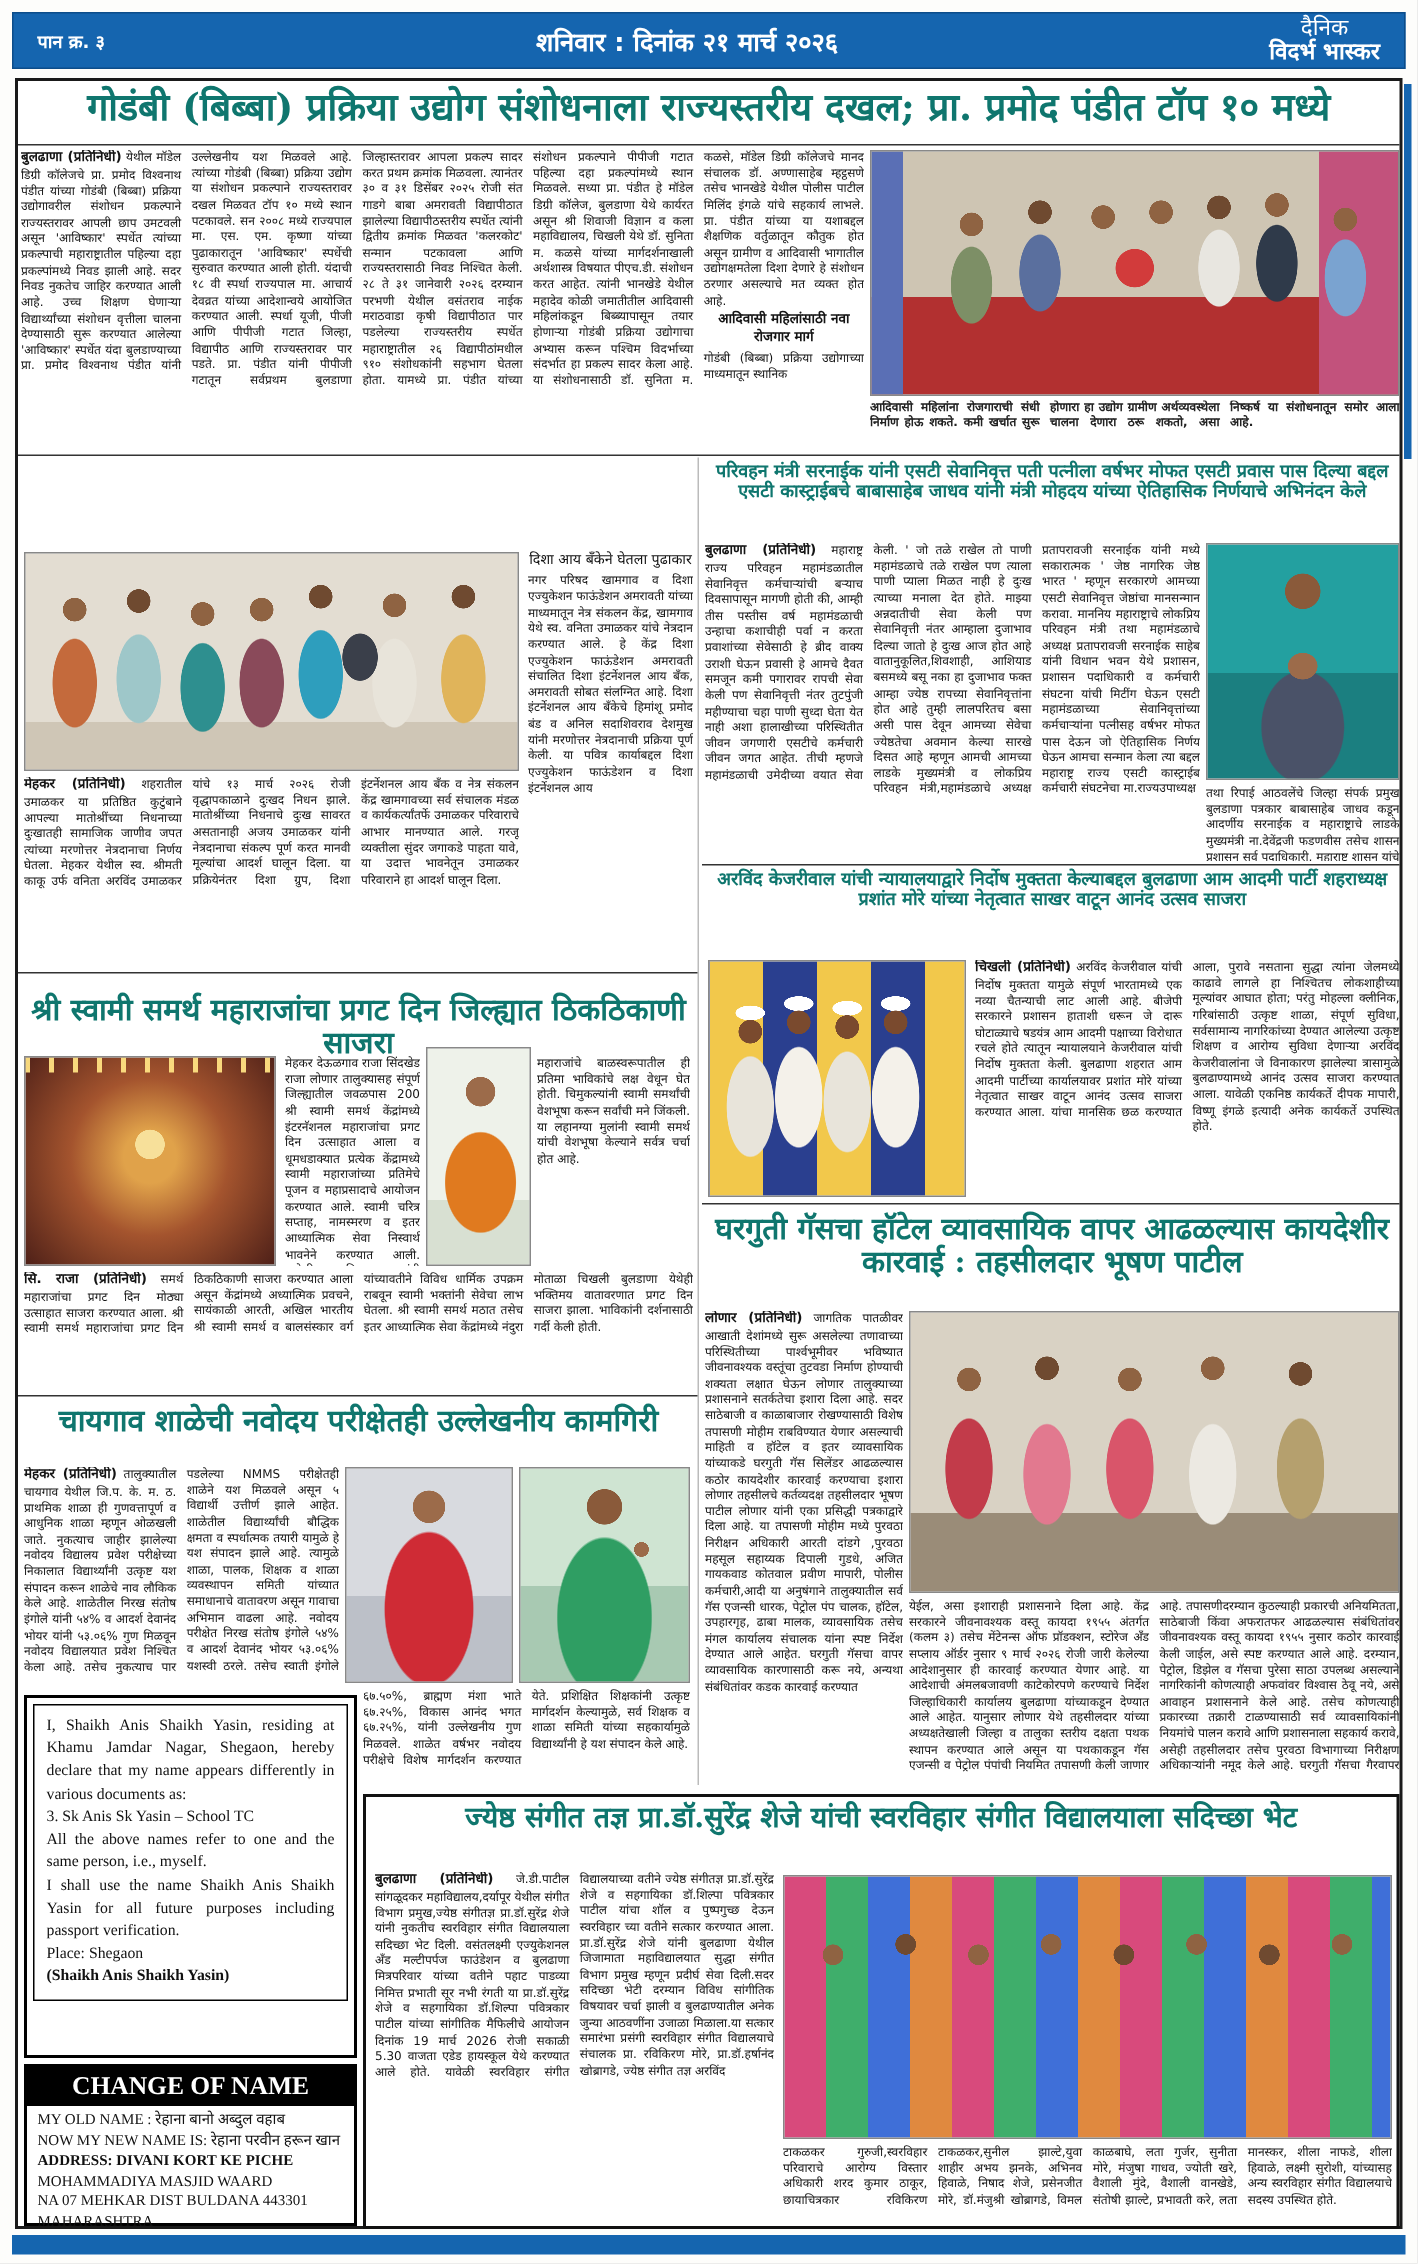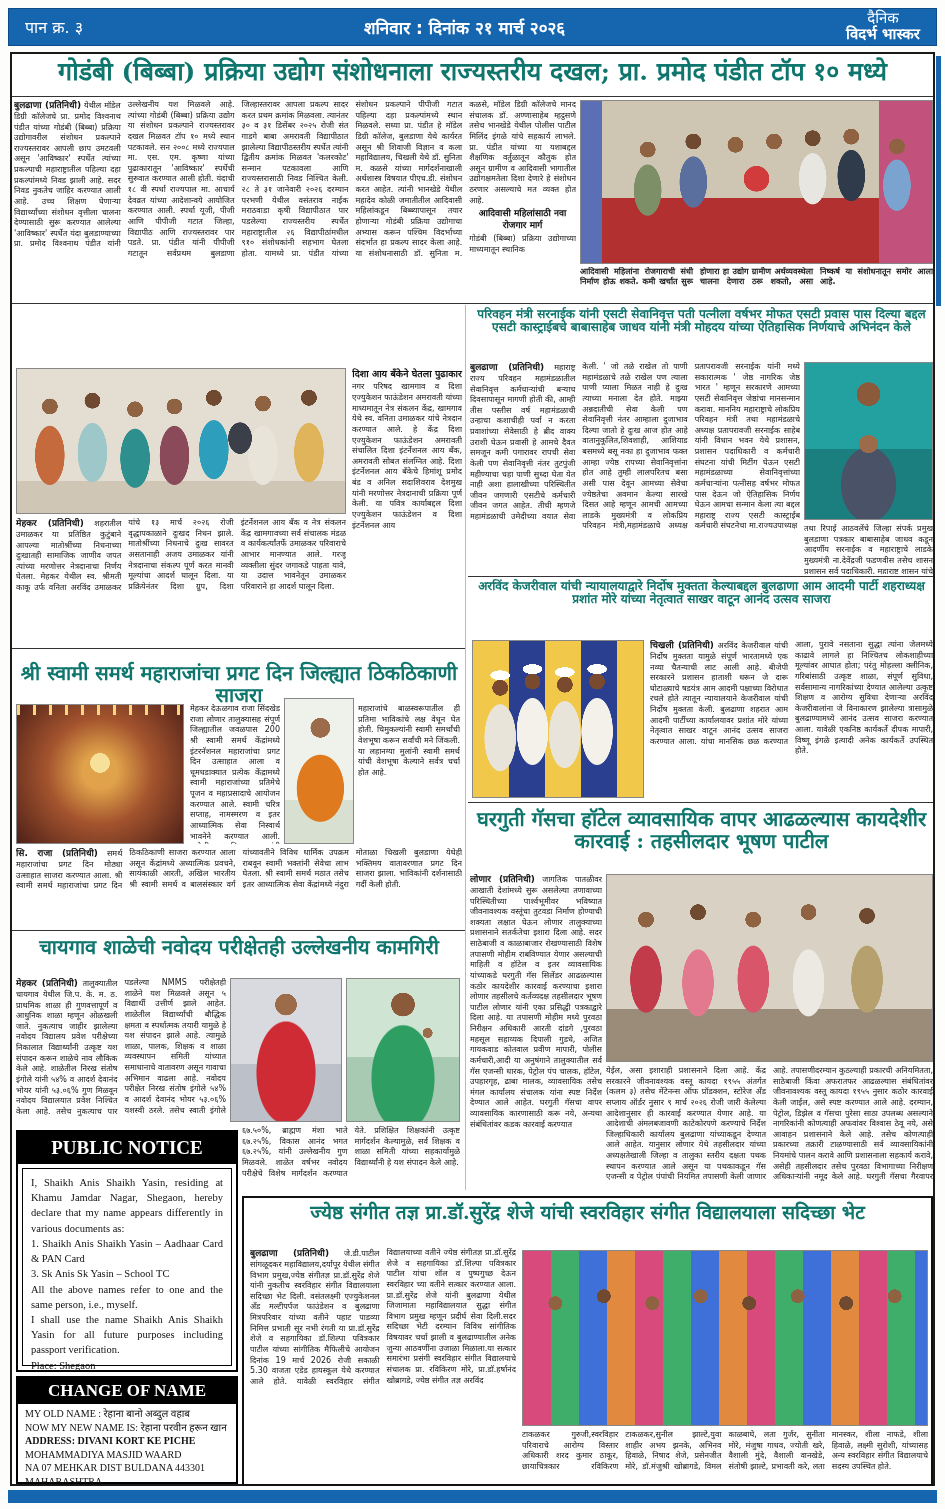--- a/index.html
+++ b/index.html
@@ -1,20 +1,20 @@
 <!DOCTYPE html>
 <html><head>
 <meta charset="utf-8">
 <style>
 *{margin:0;padding:0;box-sizing:border-box}
 html,body{background:#ddd}
 #page{position:relative;width:945px;height:1509px;background:#fdfdfb;margin:0 auto;overflow:hidden;font-family:"DejaVu Sans",sans-serif;color:#111}
 .abs{position:absolute}
 .masthead{display:flex;align-items:center;justify-content:space-between;padding:0 16px;color:#fff;border:1px solid #0c4d8a}
-.masthead .pageno{font-size:16px;font-weight:normal}
+.masthead .pageno{font-size:12px;font-weight:bold}
 .masthead .dateline{font-size:17px;font-weight:bold}
 .brandbox{text-align:center;line-height:1.05}
 .brand-small{font-size:15px;display:block}
 .brand-big{font-size:15px;font-weight:bold;display:block}
 .content-frame{border:2px solid #1a1a1a;background:#fff}
 .headline{font-family:"DejaVu Serif",serif;font-weight:bold;text-align:center;line-height:1.12;color:#0f766e}
 .h-xl{font-size:25px}
 .h-lg{font-size:20px}
 .h-md{font-size:12px}
 .body-text{font-size:8px;line-height:1.33;text-align:justify;color:#141414;overflow:hidden}
@@ -153,21 +153,21 @@
     <b class="subhead-inline">आदिवासी महिलांसाठी नवा रोजगार मार्ग</b>
     <span>गोडंबी (बिब्बा) प्रक्रिया उद्योगाच्या माध्यमातून स्थानिक</span>
   </div>
   <div class="abs photo ph-office" style="left:580px;top:100px;width:353px;height:164px"></div>
   <div class="abs caption cols3" style="left:580px;top:267px;width:353px;height:34px">आदिवासी महिलांना रोजगाराची संधी निर्माण होऊ शकते. कमी खर्चात सुरू होणारा हा उद्योग ग्रामीण अर्थव्यवस्थेला चालना देणारा ठरू शकतो, असा निष्कर्ष या संशोधनातून समोर आला आहे.</div>
   <div class="abs hrule" style="left:12px;top:303px;width:921px"></div>
   <div class="abs vrule" style="left:465px;top:305px;height:885px"></div>
 
   <div class="abs photo ph-group" style="left:16px;top:368px;width:330px;height:146px"></div>
   <div class="abs" style="left:352px;top:368px;width:110px;height:272px">
-    <div style="font-weight:bold;font-size:9.5px;text-align:center;line-height:1.2">दिशा आय बँकेने घेतला पुढाकार</div>
+    <div style="font-weight:normal;font-size:9.5px;text-align:center;line-height:1.2">दिशा आय बँकेने घेतला पुढाकार</div>
     <div class="body-text" style="height:248px;margin-top:3px">नगर परिषद खामगाव व दिशा एज्युकेशन फाऊंडेशन अमरावती यांच्या माध्यमातून नेत्र संकलन केंद्र, खामगाव येथे स्व. वनिता उमाळकर यांचे नेत्रदान करण्यात आले. हे केंद्र दिशा एज्युकेशन फाऊंडेशन अमरावती संचालित दिशा इंटर्नेशनल आय बँक, अमरावती सोबत संलग्नित आहे. दिशा इंटर्नेशनल आय बँकेचे हिमांशू प्रमोद बंड व अनिल सदाशिवराव देशमुख यांनी मरणोत्तर नेत्रदानाची प्रक्रिया पूर्ण केली. या पवित्र कार्याबद्दल दिशा एज्युकेशन फाऊंडेशन व दिशा इंटर्नेशनल आय</div>
   </div>
   <div class="abs body-text cols3" style="left:16px;top:518px;width:330px;height:124px">
     <b class="byline">मेहकर (प्रतिनिधी)</b>
     <span>शहरातील उमाळकर या प्रतिष्ठित कुटुंबाने आपल्या मातोश्रींच्या निधनाच्या दुःखातही सामाजिक जाणीव जपत त्यांच्या मरणोत्तर नेत्रदानाचा निर्णय घेतला. मेहकर येथील स्व. श्रीमती काकू उर्फ वनिता अरविंद उमाळकर यांचे १३ मार्च २०२६ रोजी वृद्धापकाळाने दुःखद निधन झाले. मातोश्रींच्या निधनाचे दुःख सावरत असतानाही अजय उमाळकर यांनी नेत्रदानाचा संकल्प पूर्ण करत मानवी मूल्यांचा आदर्श घालून दिला. या प्रक्रियेनंतर दिशा ग्रुप, दिशा इंटर्नेशनल आय बँक व नेत्र संकलन केंद्र खामगावच्या सर्व संचालक मंडळ व कार्यकर्त्यांतर्फे उमाळकर परिवाराचे आभार मानण्यात आले. गरजू व्यक्तीला सुंदर जगाकडे पाहता यावे, या उदात्त भावनेतून उमाळकर परिवाराने हा आदर्श घालून दिला.</span>
   </div>
 
   <div class="abs headline h-md" style="left:470px;top:308px;width:463px;height:50px">परिवहन मंत्री सरनाईक यांनी एसटी सेवानिवृत्त पती पत्नीला वर्षभर मोफत एसटी प्रवास पास दिल्या बद्दल एसटी कास्ट्राईबचे बाबासाहेब जाधव यांनी मंत्री मोहदय यांच्या ऐतिहासिक निर्णयाचे अभिनंदन केले</div>
   <div class="abs body-text cols3" style="left:470px;top:362px;width:330px;height:212px">
     <b class="byline">बुलढाणा (प्रतिनिधी)</b>
@@ -208,24 +208,22 @@
   <div class="abs headline h-lg" style="left:14px;top:936px;width:450px;height:34px">चायगाव शाळेची नवोदय परीक्षेतही उल्लेखनीय कामगिरी</div>
   <div class="abs body-text cols2" style="left:16px;top:978px;width:210px;height:144px">
     <b class="byline">मेहकर (प्रतिनिधी)</b>
     <span>तालुक्यातील चायगाव येथील जि.प. के. म. ठ. प्राथमिक शाळा ही गुणवत्तापूर्ण व आधुनिक शाळा म्हणून ओळखली जाते. नुकत्याच जाहीर झालेल्या नवोदय विद्यालय प्रवेश परीक्षेच्या निकालात विद्यार्थ्यांनी उत्कृष्ट यश संपादन करून शाळेचे नाव लौकिक केले आहे. शाळेतील निरख संतोष इंगोले यांनी ५४% व आदर्श देवानंद भोयर यांनी ५३.०६% गुण मिळवून नवोदय विद्यालयात प्रवेश निश्चित केला आहे. तसेच नुकत्याच पार पडलेल्या NMMS परीक्षेतही शाळेने यश मिळवले असून ५ विद्यार्थी उत्तीर्ण झाले आहेत. शाळेतील विद्यार्थ्यांची बौद्धिक क्षमता व स्पर्धात्मक तयारी यामुळे हे यश संपादन झाले आहे. त्यामुळे शाळा, पालक, शिक्षक व शाळा व्यवस्थापन समिती यांच्यात समाधानाचे वातावरण असून गावाचा अभिमान वाढला आहे. नवोदय परीक्षेत निरख संतोष इंगोले ५४% व आदर्श देवानंद भोयर ५३.०६% यशस्वी ठरले. तसेच स्वाती इंगोले ९२.२५%, श्रद्धा पाटील ९२.५०%, प्राची मिरे ८०%, दत्तात्रय देशमुख</span>
   </div>
   <div class="abs photo ph-boy-red" style="left:230px;top:978px;width:112px;height:144px"></div>
   <div class="abs photo ph-boy-green" style="left:346px;top:978px;width:114px;height:144px"></div>
   <div class="abs body-text cols2" style="left:242px;top:1126px;width:218px;height:62px">६७.५०%, ब्राह्मण मंशा भाते ६७.२५%, विकास आनंद भगत ६७.२५%, यांनी उल्लेखनीय गुण मिळवले. शाळेत वर्षभर नवोदय परीक्षेचे विशेष मार्गदर्शन करण्यात येते. प्रशिक्षित शिक्षकांनी उत्कृष्ट मार्गदर्शन केल्यामुळे, सर्व शिक्षक व शाळा समिती यांच्या सहकार्यामुळे विद्यार्थ्यांनी हे यश संपादन केले आहे.</div>
 
   <div class="abs notice-box" style="left:16px;top:1130px;width:222px;height:242px">
-    <div class="notice-head" style="height:32px;font-size:19px">PUBLIC NOTICE</div>
     <div class="notice-body" style="height:198px">
       <span class="notice-line">I, Shaikh Anis Shaikh Yasin, residing at Khamu Jamdar Nagar, Shegaon, hereby declare that my name appears differently in various documents as:</span>
-      <span class="notice-line">1. Shaikh Anis Shaikh Yasin – Aadhaar Card &amp; PAN Card</span>
       <span class="notice-line">3. Sk Anis Sk Yasin – School TC</span>
       <span class="notice-line">All the above names refer to one and the same person, i.e., myself.</span>
       <span class="notice-line">I shall use the name Shaikh Anis Shaikh Yasin for all future purposes including passport verification.</span>
       <span class="notice-line">Place: Shegaon</span>
       <span class="notice-line" style="font-weight:bold">(Shaikh Anis Shaikh Yasin)</span>
     </div>
   </div>
 
   <div class="abs notice-box" style="left:16px;top:1376px;width:222px;height:108px">
     <div class="notice-head" style="height:26px;font-size:17px">CHANGE OF NAME</div>

